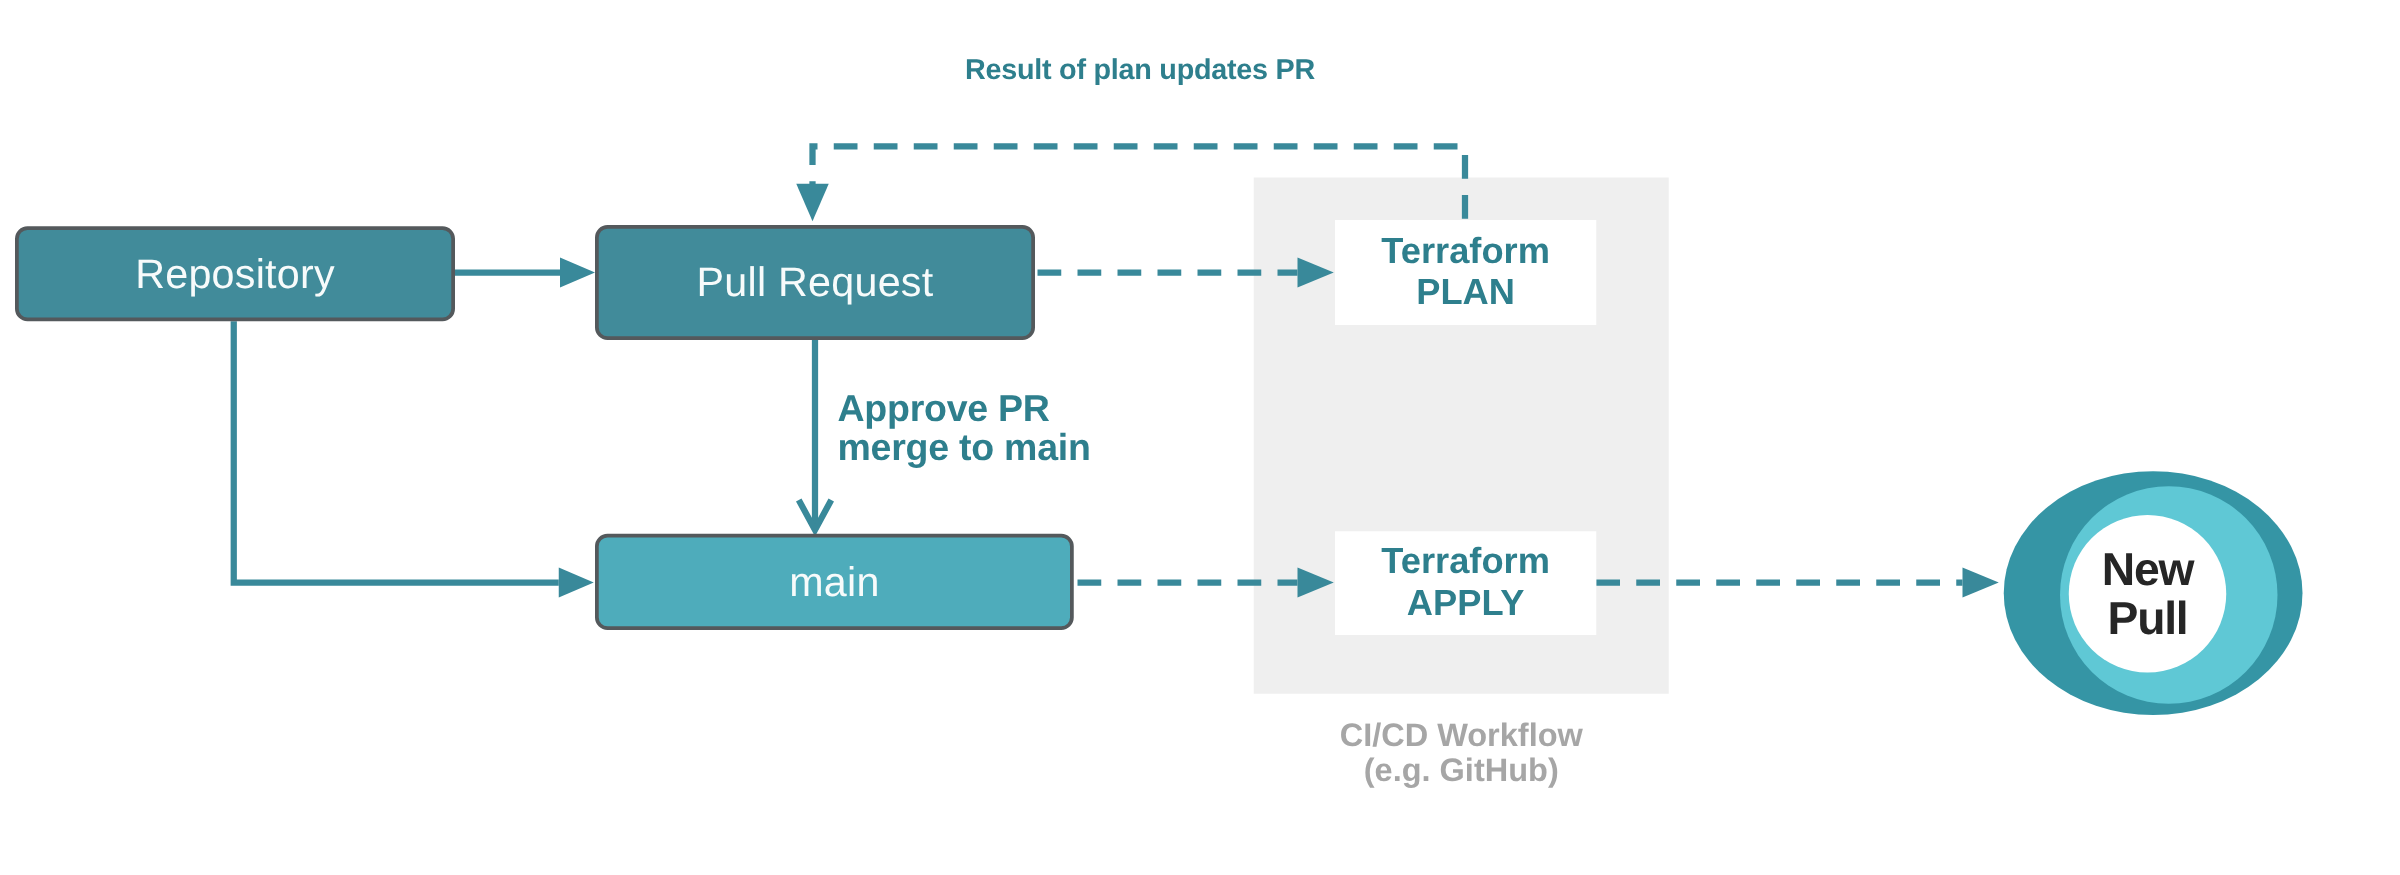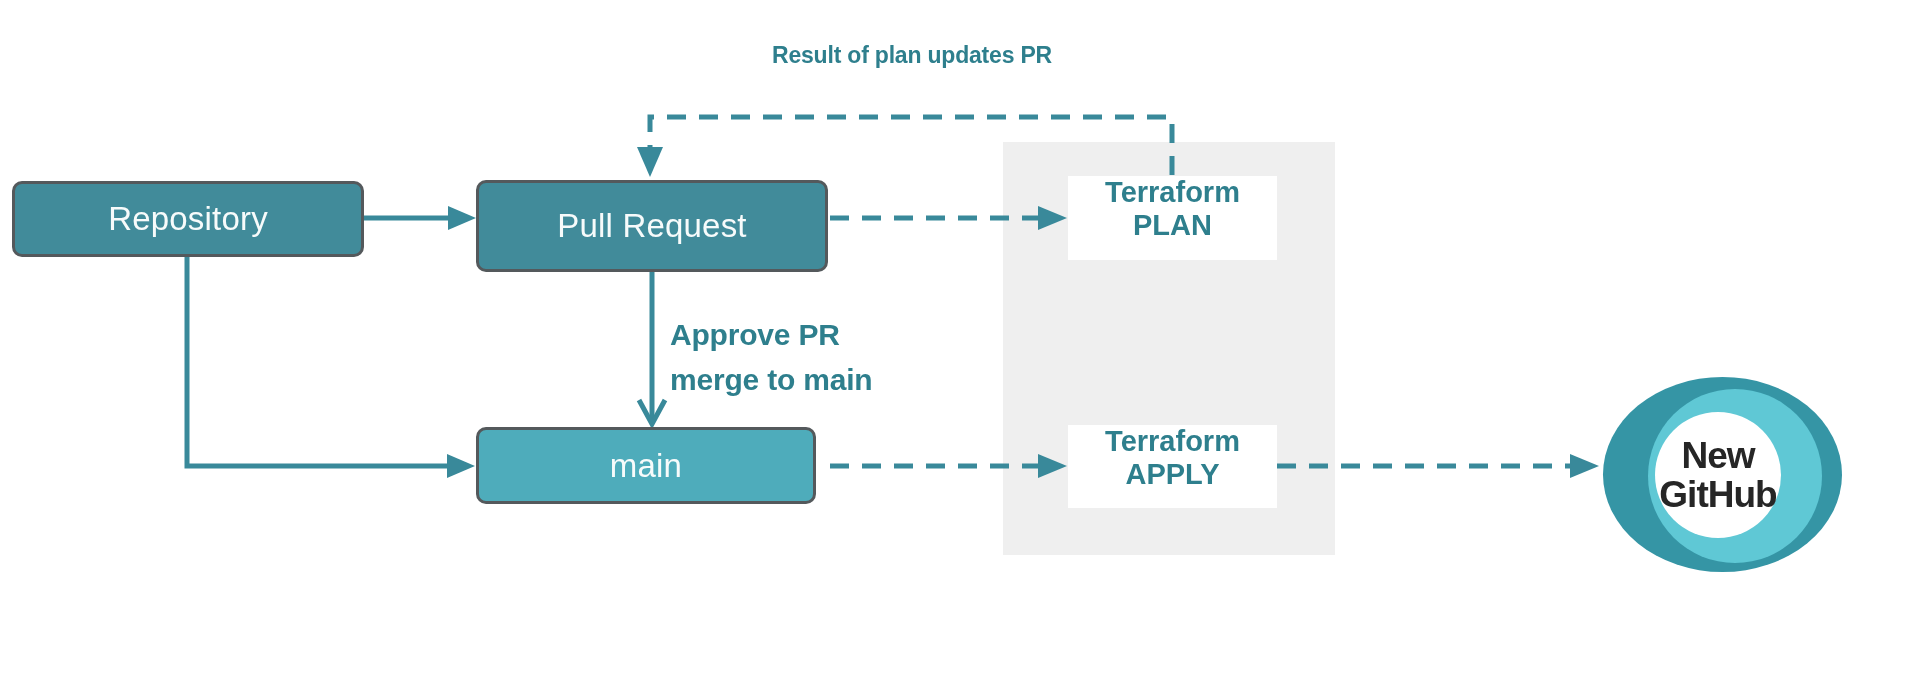--- a/index.html
+++ b/index.html
@@ -44,46 +44,46 @@
     border-radius: 10px;
     display: flex; align-items: center; justify-content: center;
     color: #F7FBFB;
     font-size: 33px;
     letter-spacing: 0.2px;
   }
   .node.dark { background: var(--box-dark); }
   .node.light { background: var(--box-light); }
   .node-repository { left: 12px;  top: 181px; width: 352px; height: 76px; }
   .node-pr         { left: 476px; top: 180px; width: 352px; height: 92px; }
-  .node-main       { left: 476px; top: 427px; width: 340px; height: 77px; }
+  .node-main       { left: 476px; top: 427px; width: 383px; height: 77px; }
 
   
   .step {
     position: absolute;
     background: #ffffff;
-    display: flex; justify-content: center;
+    display: flex; align-items: center; justify-content: center;
     text-align: center;
     color: var(--label-teal);
     font-size: 29px; font-weight: bold;
     line-height: 1.14;
     white-space: pre-line;
   }
   .step-plan  { left: 1068px; top: 176px; width: 209px; height: 84px; }
   .step-apply { left: 1068px; top: 425px; width: 209px; height: 83px; }
 
   
   .note {
     position: absolute;
     color: var(--label-teal);
     font-weight: bold;
     white-space: pre-line;
     letter-spacing: -0.2px;
   }
   .note-result  { left: 912px;  top: 42px;  transform: translateX(-50%); font-size: 23px; }
-  .note-approve { left: 670px;  top: 312px; font-size: 30px; line-height: 45px; }
+  .note-approve { left: 670px;  top: 312px; font-size: 30px; line-height: 31px; }
   .note-changes { left: 1438px; top: 505px; transform: translateX(-50%); font-size: 30px; line-height: 31px; text-align: center; }
   .note-cicd {
     position: absolute;
     left: 1169px; top: 574px; transform: translateX(-50%);
     color: var(--label-gray);
     font-weight: bold; font-size: 26px; line-height: 28px;
     text-align: center; white-space: pre-line;
   }
 
   
@@ -168,23 +168,25 @@
 PLAN</span>
   </div>
   <div class="step step-apply">
     <span>Terraform
 APPLY</span>
   </div>
 
   <div class="note note-result">Result of plan updates PR</div>
   <div class="note note-approve">Approve PR
 merge to main</div>
+  <div class="note-cicd">CI/CD Workflow
+(e.g. GitHub)</div>
 
   <div class="logo">
     <div class="logo-outer"></div>
     <div class="logo-inner"></div>
     <div class="logo-core">
       <div class="logo-core-text">New
-GitHub</div>
+Pull</div>
     </div>
   </div>
 
 </div>
 
 </body></html>

